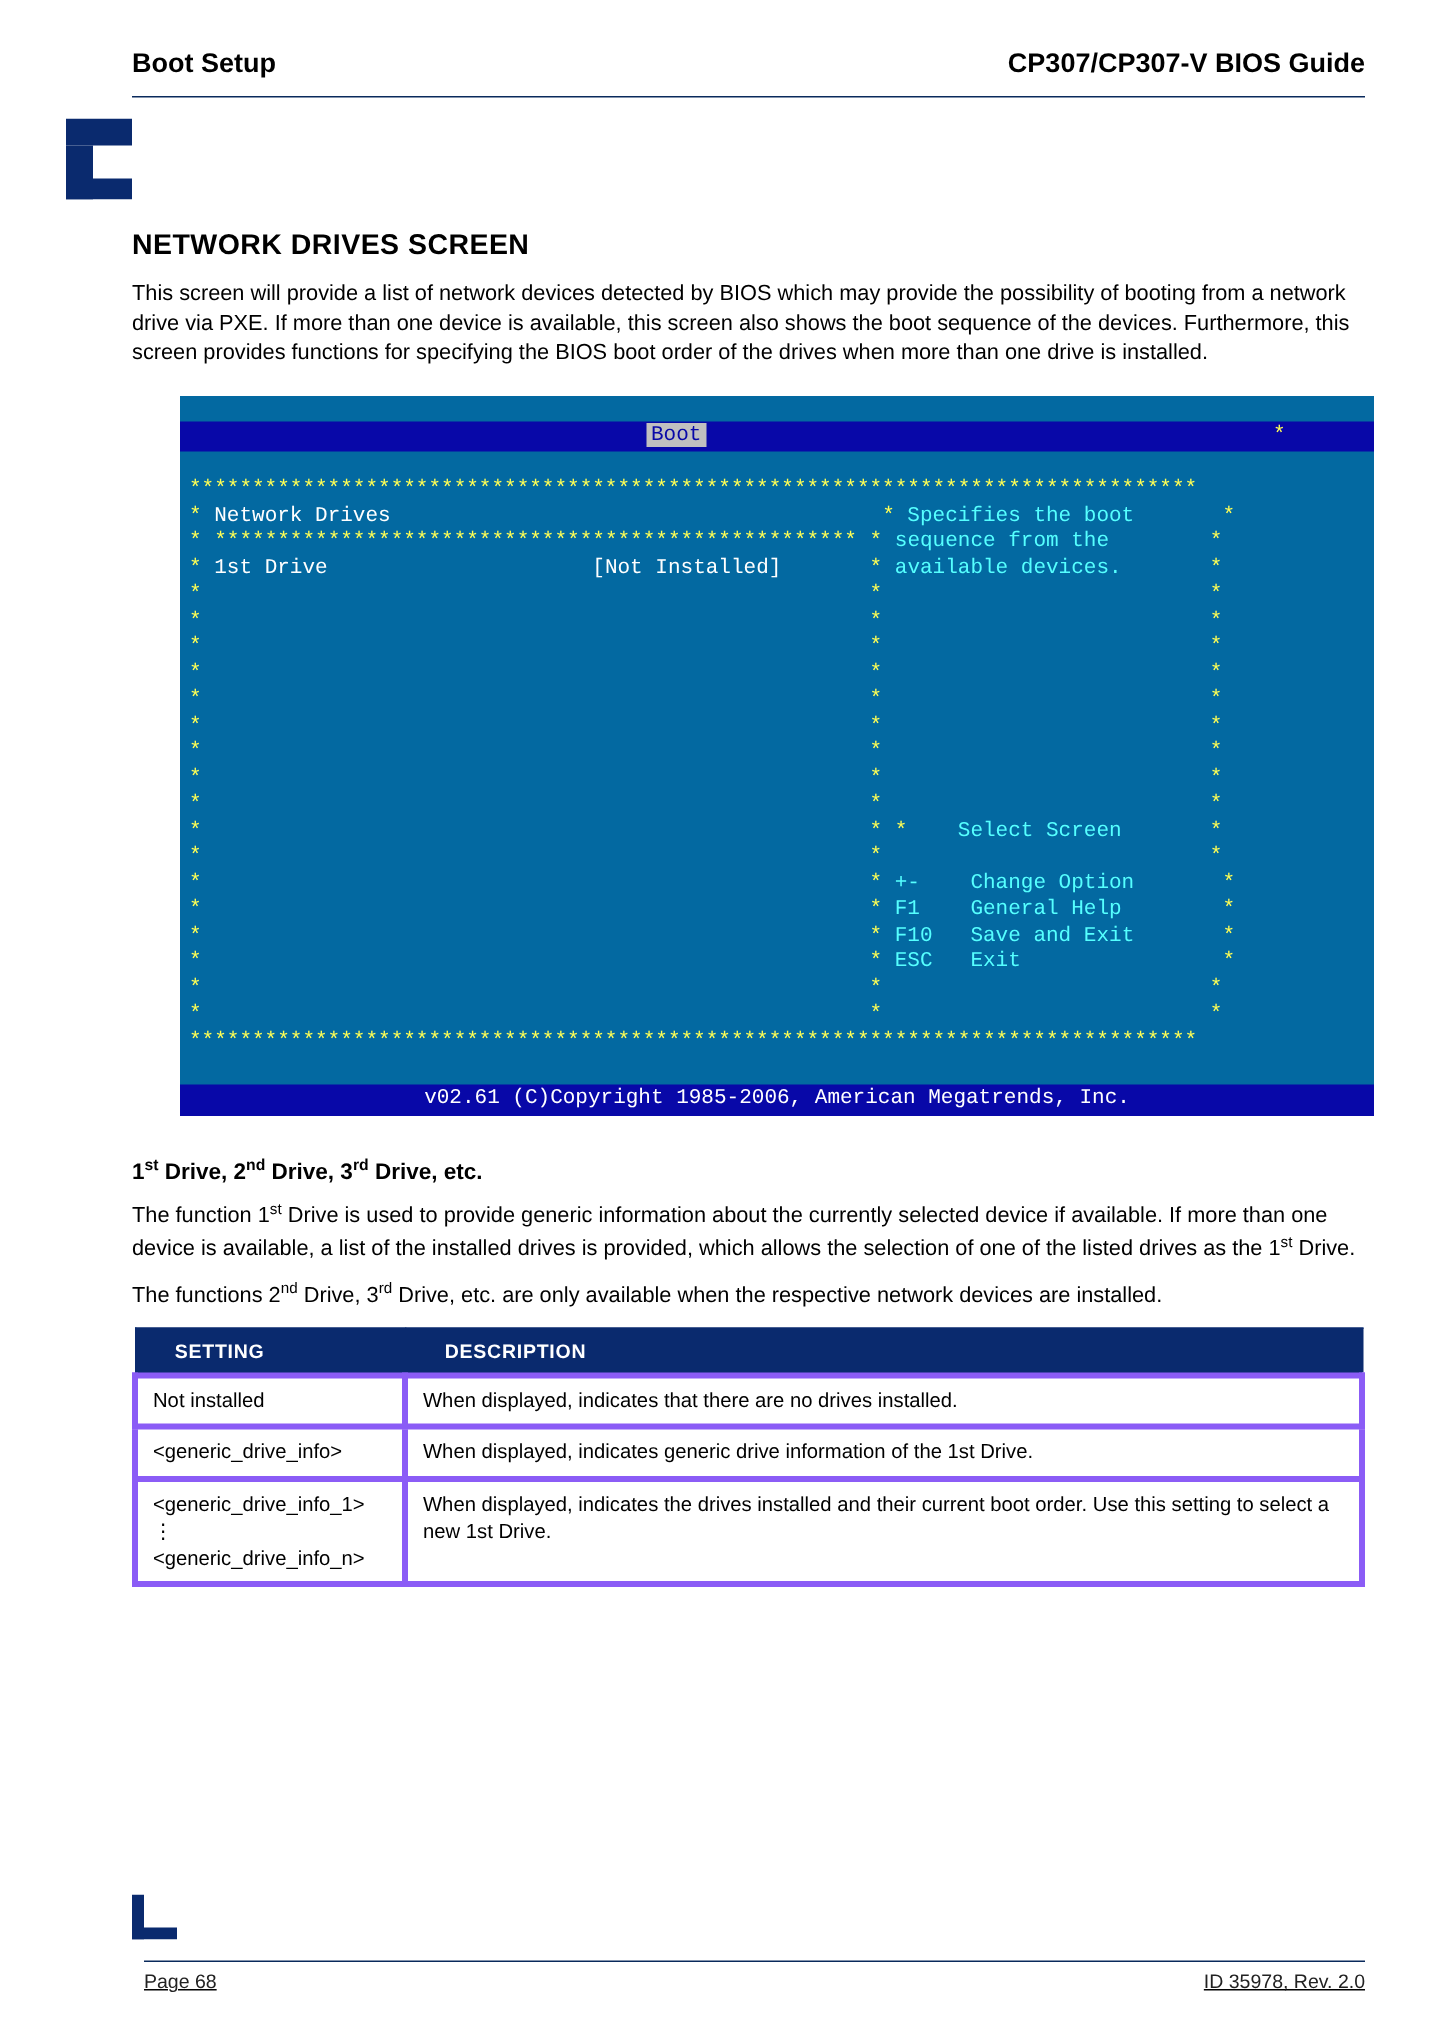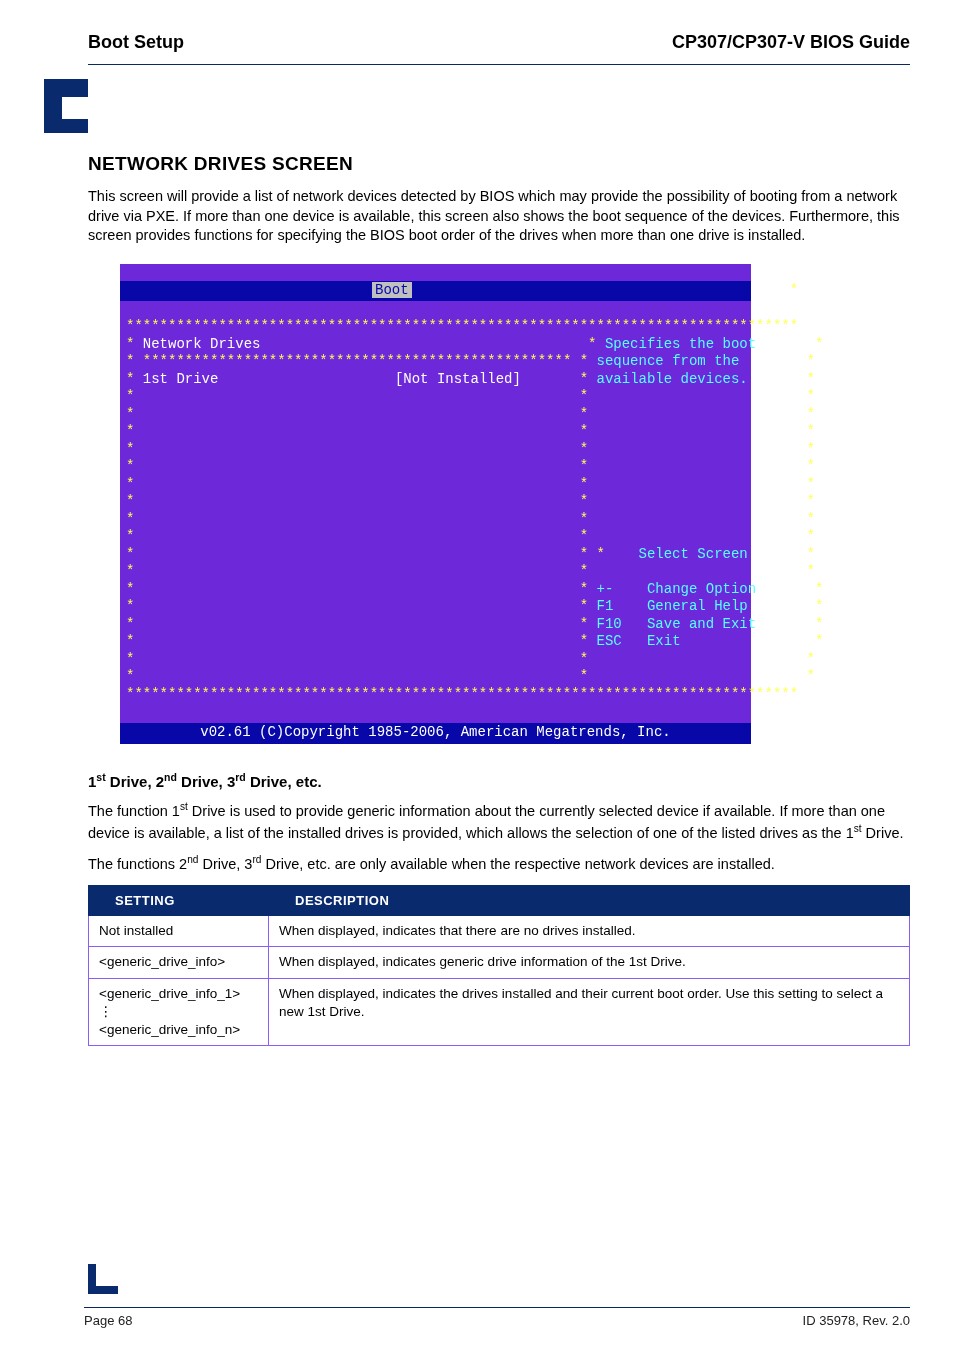--- a/index.html
+++ b/index.html
@@ -28,26 +28,26 @@
   .logo-block svg { display: block; }
   h2.section {
     font-size: 19px;
     font-weight: bold;
     margin: 6px 0 10px 0;
     letter-spacing: .3px;
   }
   p.body { margin: 0 0 10px 0; }
   .bios-wrap { margin: 18px 0 26px 32px; }
   .bios {
-    background: #6d28d9;
+    background: #0369a1;
     color: #fff;
     font-family: "Courier New", monospace;
     font-size: 14px;
     line-height: 1.25;
-    width: 631px;
+    width: 796px;
     padding: 0;
     white-space: pre;
   }
   .bios-title {
     background: #0808a8;
     color: #fff;
     text-align: center;
     position: relative;
     padding: 1px 0;
   }
@@ -82,27 +82,27 @@
     background: #0a2a6e;
     color: #fff;
     text-align: left;
     padding: 6px 26px;
     font-weight: bold;
     border: 1px solid #0a2a6e;
     letter-spacing: .5px;
     font-size: 13px;
   }
   table.settings td {
-    border: 1px solid #8b5cf6;
+    border: 4px solid #8b5cf6;
     padding: 6px 10px;
     vertical-align: top;
   }
   .footer {
     position: absolute;
-    left: 84px; right: 44px; bottom: 20px;
+    left: 96px; right: 44px; bottom: 20px; text-decoration: underline;
   }
   .footer .rule { height: 1px; background: #0a2a5c; margin-bottom: 4px; }
   .footer .row {
     display: flex; justify-content: space-between;
     font-size: 13px; color: #222;
   }
   .corner {
     position: absolute;
     left: 88px;
     bottom: 50px;

